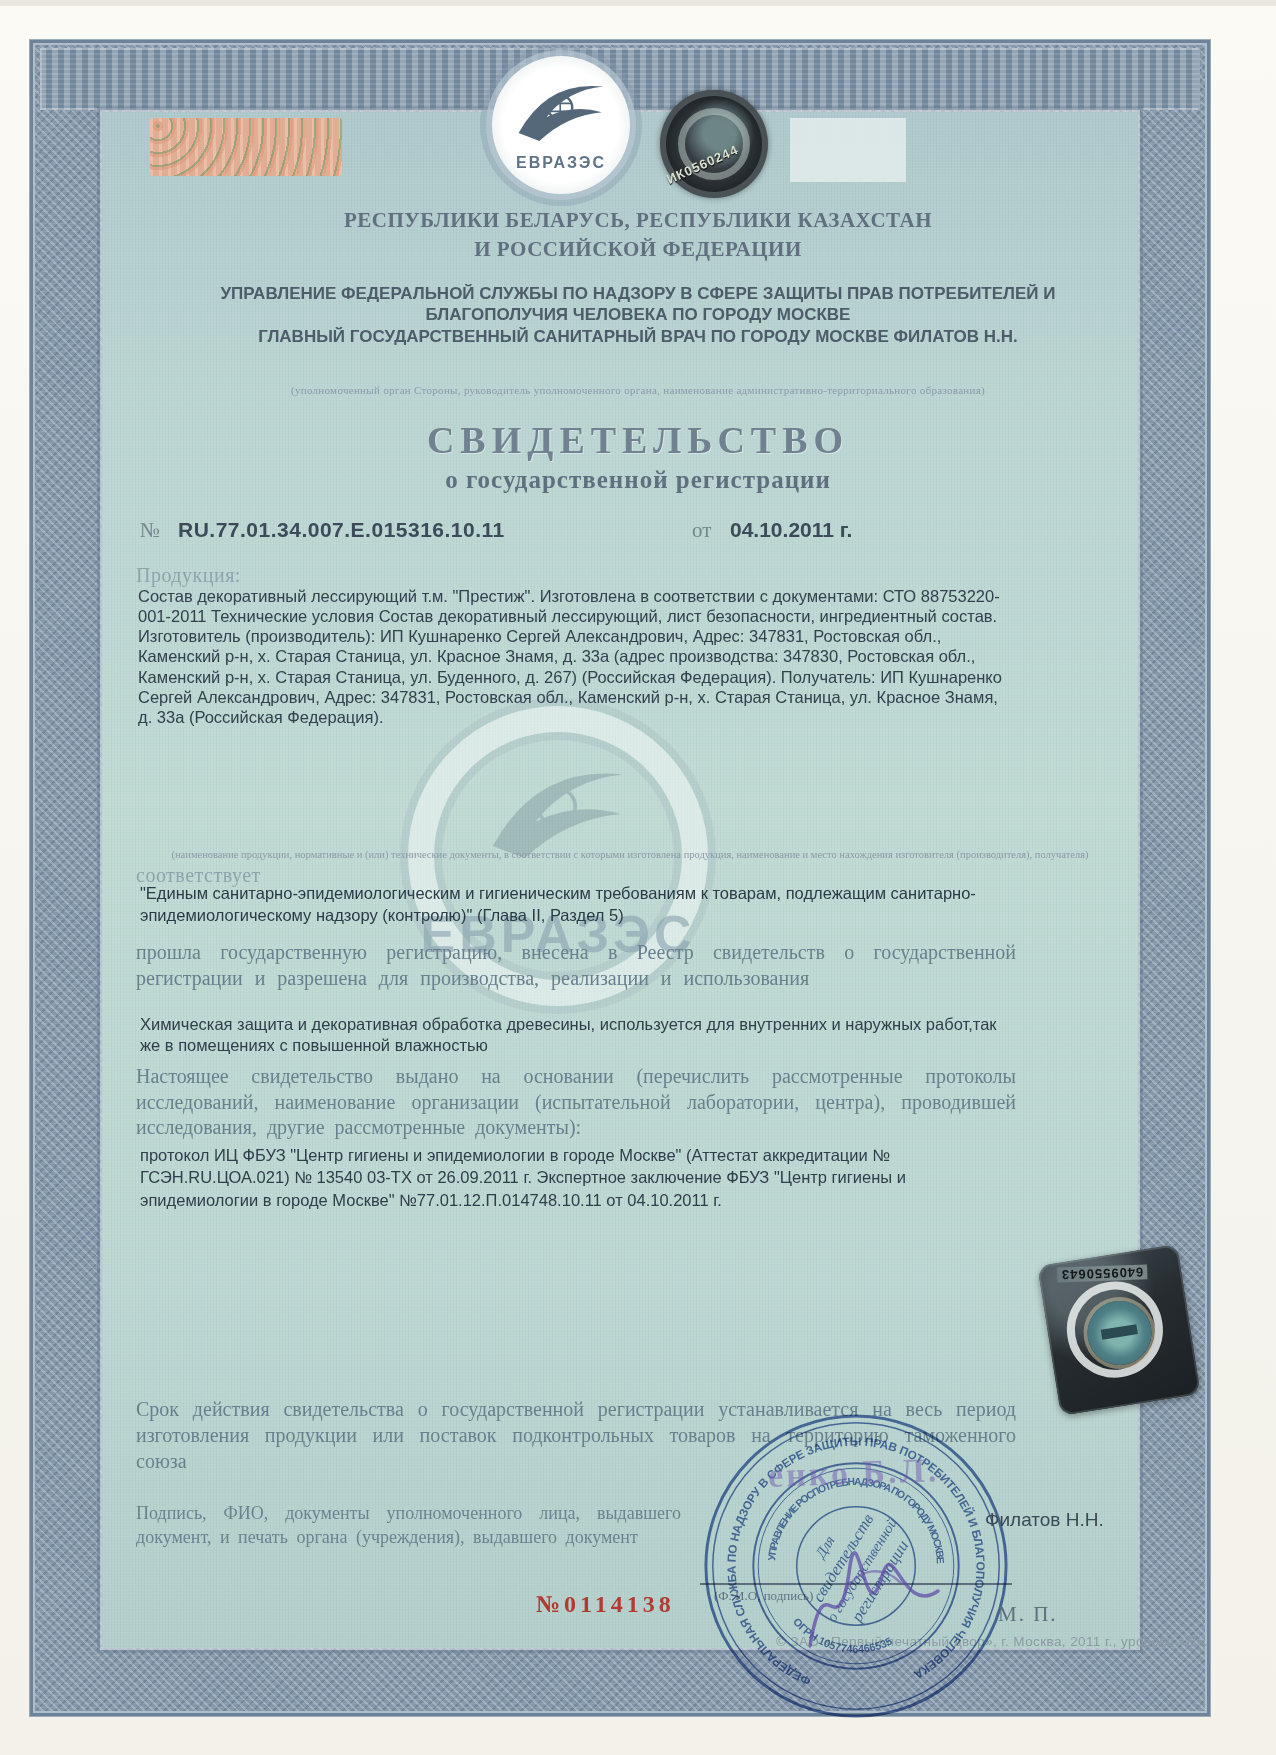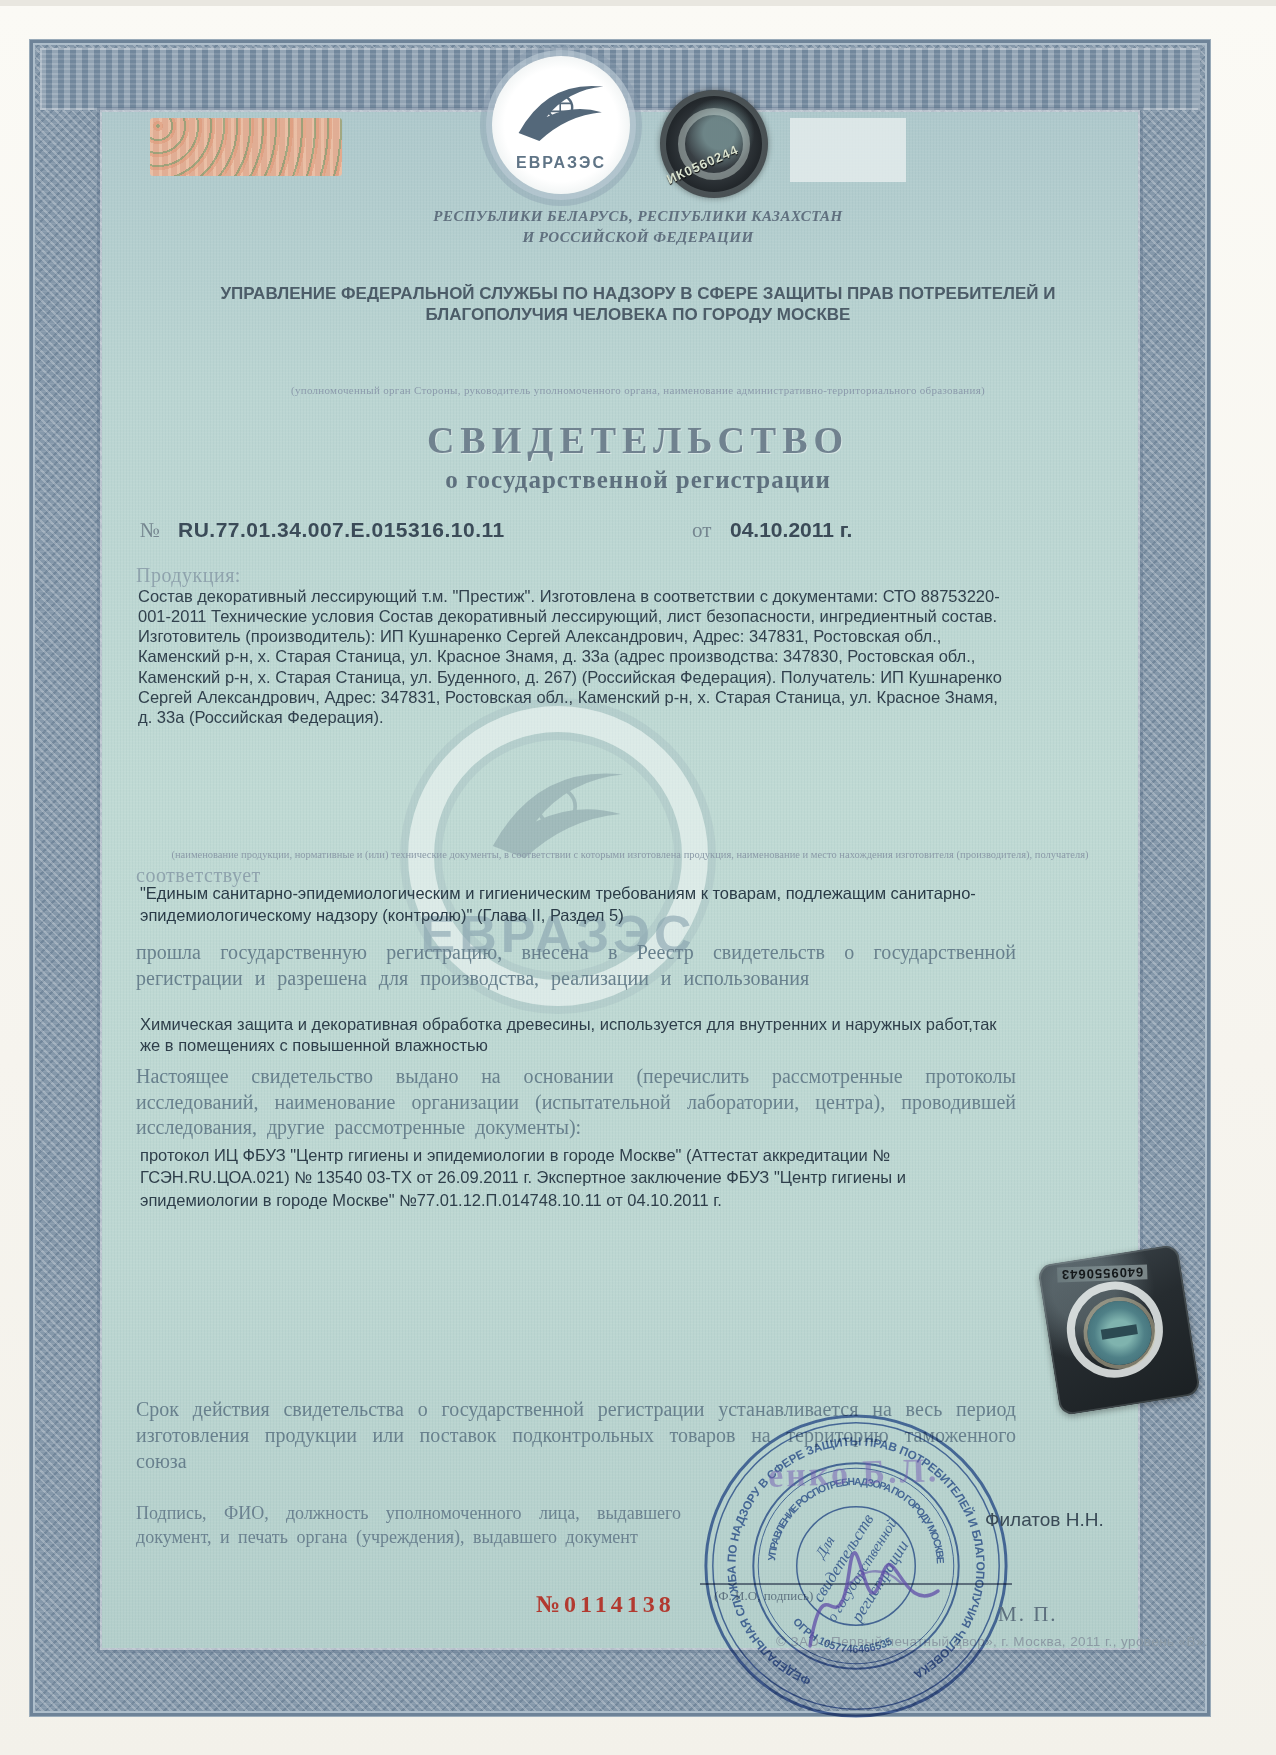--- a/index.html
+++ b/index.html
@@ -76,21 +76,21 @@
     border:7px solid rgba(210,225,220,.45); }
   .holo-top .num {
     position:absolute; left:4px; bottom:26px; transform:rotate(-24deg);
     font-family:"Liberation Sans",sans-serif; font-size:13px; font-weight:bold;
     color:#d9e2cf; text-shadow:0 1px 1px #000; letter-spacing:1px;
   }
   
   .union { position:absolute; left:148px; top:198px; width:980px; text-align:center; z-index:2;
     color:#60707f; font-weight:bold; }
   .union .l1 { font-size:22px; letter-spacing:1px; }
-  .union .l2, .union .l3 { font-size:15px; letter-spacing:.5px; margin-top:4px;font-style:italic; }
+  .union .l2, .union .l3 { font-size:21px; letter-spacing:.5px; margin-top:4px; }
   .authority { position:absolute; left:148px; top:278px; width:980px; text-align:center; z-index:2;
     font-family:Liberation Sans, sans-serif; font-weight:bold; color:#4c5c68; font-size:17px; line-height:1.22; }
   .authority .a2, .authority .a3 { margin-top:2px; }
   .authority-caption {
     position:absolute; left:148px; top:378px; width:980px; text-align:center; z-index:2;
     font-size:11px; color:#8b9aab; letter-spacing:.3px;
   }
   .cert-title {
     position:absolute; left:148px; top:412px; width:980px; text-align:center; z-index:2;
     font-size:38px; font-weight:bold; letter-spacing:6px; color:#70828f;
@@ -234,20 +234,21 @@
     <div class="num">ИК0560244</div>
   </div>
 
   <div class="union">
     <div class="l2">РЕСПУБЛИКИ БЕЛАРУСЬ, РЕСПУБЛИКИ КАЗАХСТАН</div>
     <div class="l3">И РОССИЙСКОЙ ФЕДЕРАЦИИ</div>
   </div>
 
   <div class="authority">
     <div class="a1">УПРАВЛЕНИЕ ФЕДЕРАЛЬНОЙ СЛУЖБЫ ПО НАДЗОРУ В СФЕРЕ ЗАЩИТЫ ПРАВ ПОТРЕБИТЕЛЕЙ И БЛАГОПОЛУЧИЯ ЧЕЛОВЕКА ПО ГОРОДУ МОСКВЕ</div>
+    <div class="a2">ГЛАВНЫЙ ГОСУДАРСТВЕННЫЙ САНИТАРНЫЙ ВРАЧ ПО ГОРОДУ МОСКВЕ ФИЛАТОВ Н.Н.</div>
   </div>
 
   <div class="authority-caption">(уполномоченный орган Стороны, руководитель уполномоченного органа, наименование административно-территориального образования)</div>
 
   <div class="cert-title">СВИДЕТЕЛЬСТВО</div>
   <div class="cert-subtitle">о государственной регистрации</div>
 
   <div class="reg-row">
     <span class="no-label">№</span>
     <span class="no-value">RU.77.01.34.007.E.015316.10.11</span>
@@ -279,21 +280,21 @@
   <div class="protocols-text">протокол ИЦ ФБУЗ "Центр гигиены и эпидемиологии в городе Москве" (Аттестат аккредитации № ГСЭН.RU.ЦОА.021) № 13540 03-ТХ от 26.09.2011 г. Экспертное заключение ФБУЗ "Центр гигиены и эпидемиологии в городе Москве" №77.01.12.П.014748.10.11 от 04.10.2011 г.</div>
 
   <div class="holo-bottom">
     <div class="num">6409550643</div>
     <div class="ring"></div>
     <div class="core"></div>
   </div>
 
   <div class="validity-clause">Срок действия свидетельства о государственной регистрации устанавливается на весь период изготовления продукции или поставок подконтрольных товаров на территорию таможенного союза</div>
 
-  <div class="signature-caption">Подпись, ФИО, должность уполномоченного лица, выдавшего документ, и печать органа (учреждения), выдавшего документ</div>
+  <div class="signature-caption">Подпись, ФИО, документы уполномоченного лица, выдавшего документ, и печать органа (учреждения), выдавшего документ</div>
   <div class="serial">№0114138</div>
 
   <svg class="stamp" width="316" height="316" viewBox="0 0 320 320">
     <defs>
       <path id="arcOuter" d="M160 282 A122 122 0 1 1 160.1 282"></path>
       <path id="arcInnerTop" d="M78 160 A82 82 0 1 1 242 160"></path>
       <path id="arcInnerBottom" d="M88 205 A82 82 0 0 0 232 205"></path>
     </defs>
     <g fill="none" stroke="#3b5fa8">
       <circle cx="160" cy="160" r="152" stroke-width="3"></circle>

